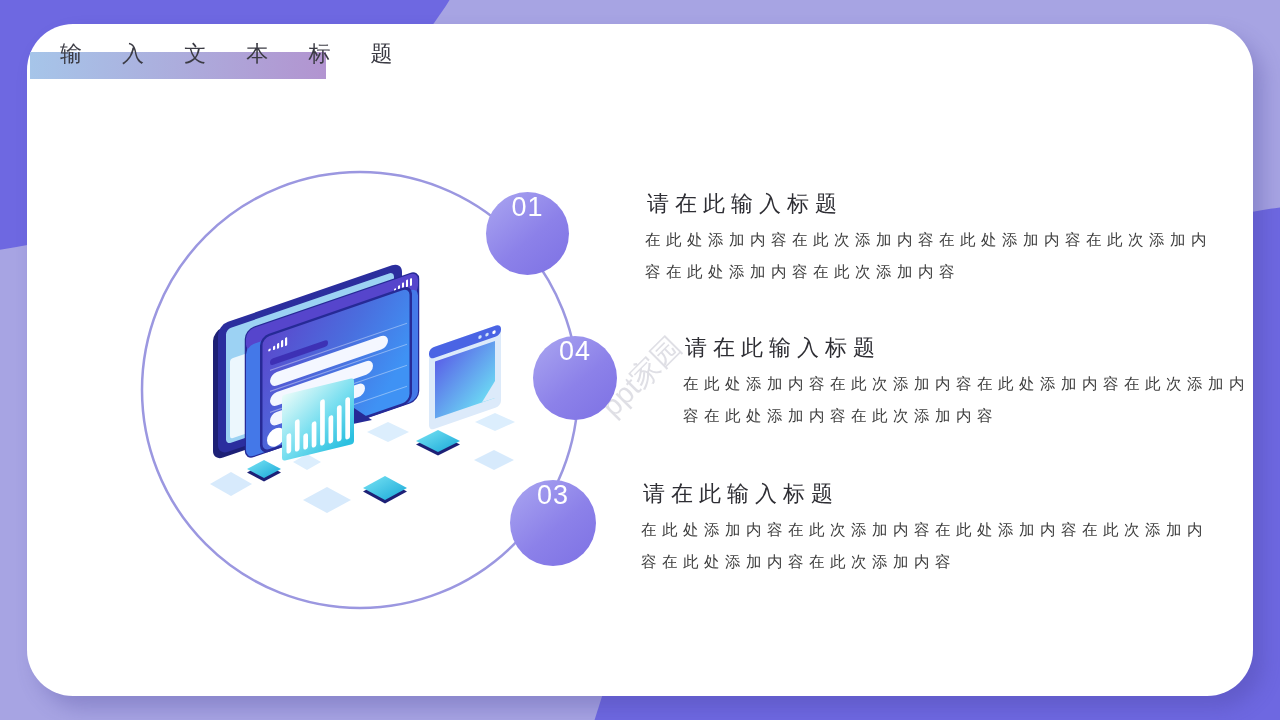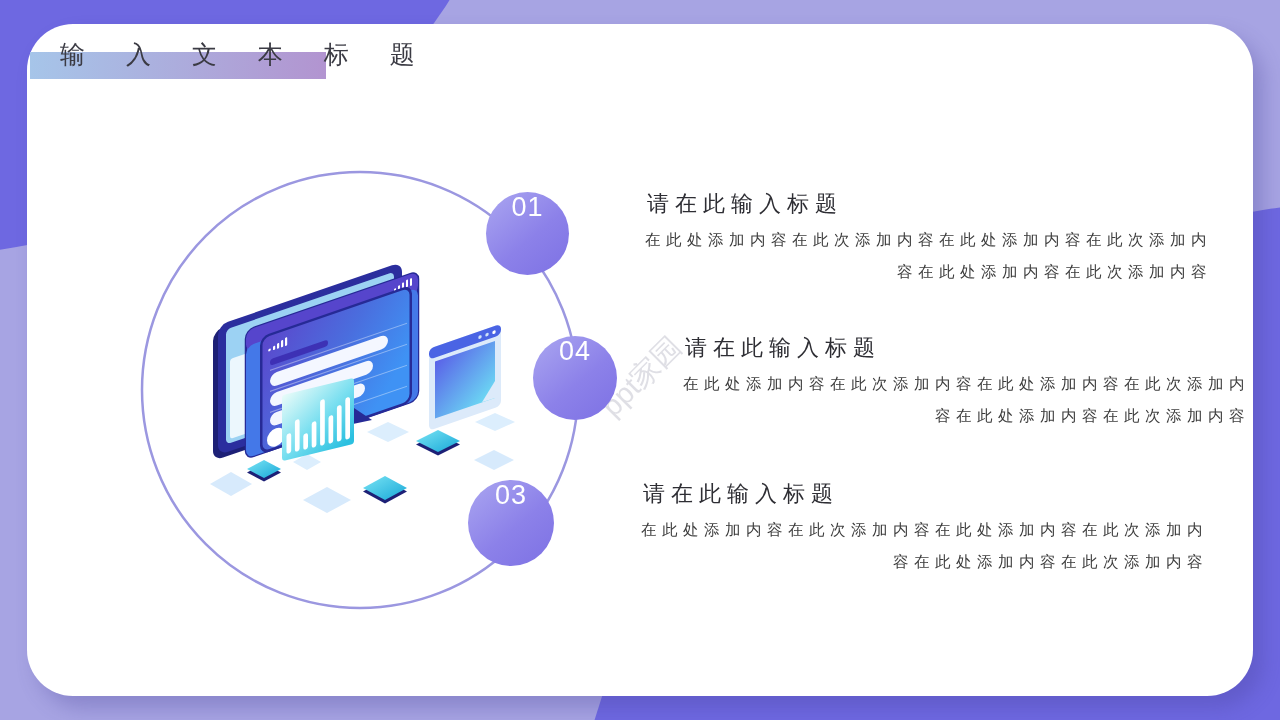--- a/index.html
+++ b/index.html
@@ -19,53 +19,53 @@
   }
 
   
   .header-wrap{position:absolute;left:30px;top:40px;height:39px;z-index:4;}
   .header-bar{
     position:absolute;left:0;bottom:0;width:296px;height:27px;
     background:linear-gradient(90deg,#a6c5e9 0%,#b294d0 100%);
   }
   .header-title{
     position:relative;z-index:1;margin:0;padding-left:30px;
-    font-size:25px;font-weight:500;color:#3b3b44;letter-spacing:17px;
+    font-size:22px;font-weight:500;color:#3b3b44;letter-spacing:17px;
     line-height:28px;white-space:nowrap;
   }
 
   .illustration{position:absolute;left:120px;top:150px;z-index:1;}
 
   .watermark{
     position:absolute;left:582px;top:357px;width:120px;z-index:2;
     transform:rotate(-45deg);
     font-size:29px;color:rgba(150,150,168,0.30);
     text-align:center;white-space:nowrap;pointer-events:none;
   }
 
   .step-circle{
     position:absolute;z-index:3;border-radius:50%;
     background:linear-gradient(140deg,#a8a3f0 5%,#8c81e9 55%,#7d71e4 100%);
     display:flex;align-items:flex-start;justify-content:center;
     color:#ffffff;font-size:27px;letter-spacing:1px;
   }
   .circle-01{left:486px;top:192px;width:83px;height:83px;}
   .circle-02{left:533px;top:336px;width:84px;height:84px;}
-  .circle-03{left:468px;top:480px;width:86px;height:86px;}
+  .circle-03{left:510px;top:480px;width:86px;height:86px;}
 
   .step-group{position:absolute;z-index:3;margin-left:12px;}
   .group-1{left:633px;top:190px;}
   .group-2{left:671px;top:334px;}
   .group-3{left:629px;top:480px;}
   .step-title{
     margin:0 0 7px 2px;font-size:22px;font-weight:400;color:#2e2e34;
     letter-spacing:6px;line-height:27px;white-space:nowrap;
   }
   .step-body{font-size:15.5px;color:#3c3c3c;letter-spacing:5.5px;line-height:32px;}
-  .step-body div{white-space:nowrap;text-align:right;}
+  .step-body div{white-space:nowrap;}
 </style>
 </head>
 <body>
 
 <div class="bg-shape bg-top-left"></div>
 <div class="bg-shape bg-bottom-right"></div>
 
 <div class="card"></div>
 
 <div class="header-wrap">

